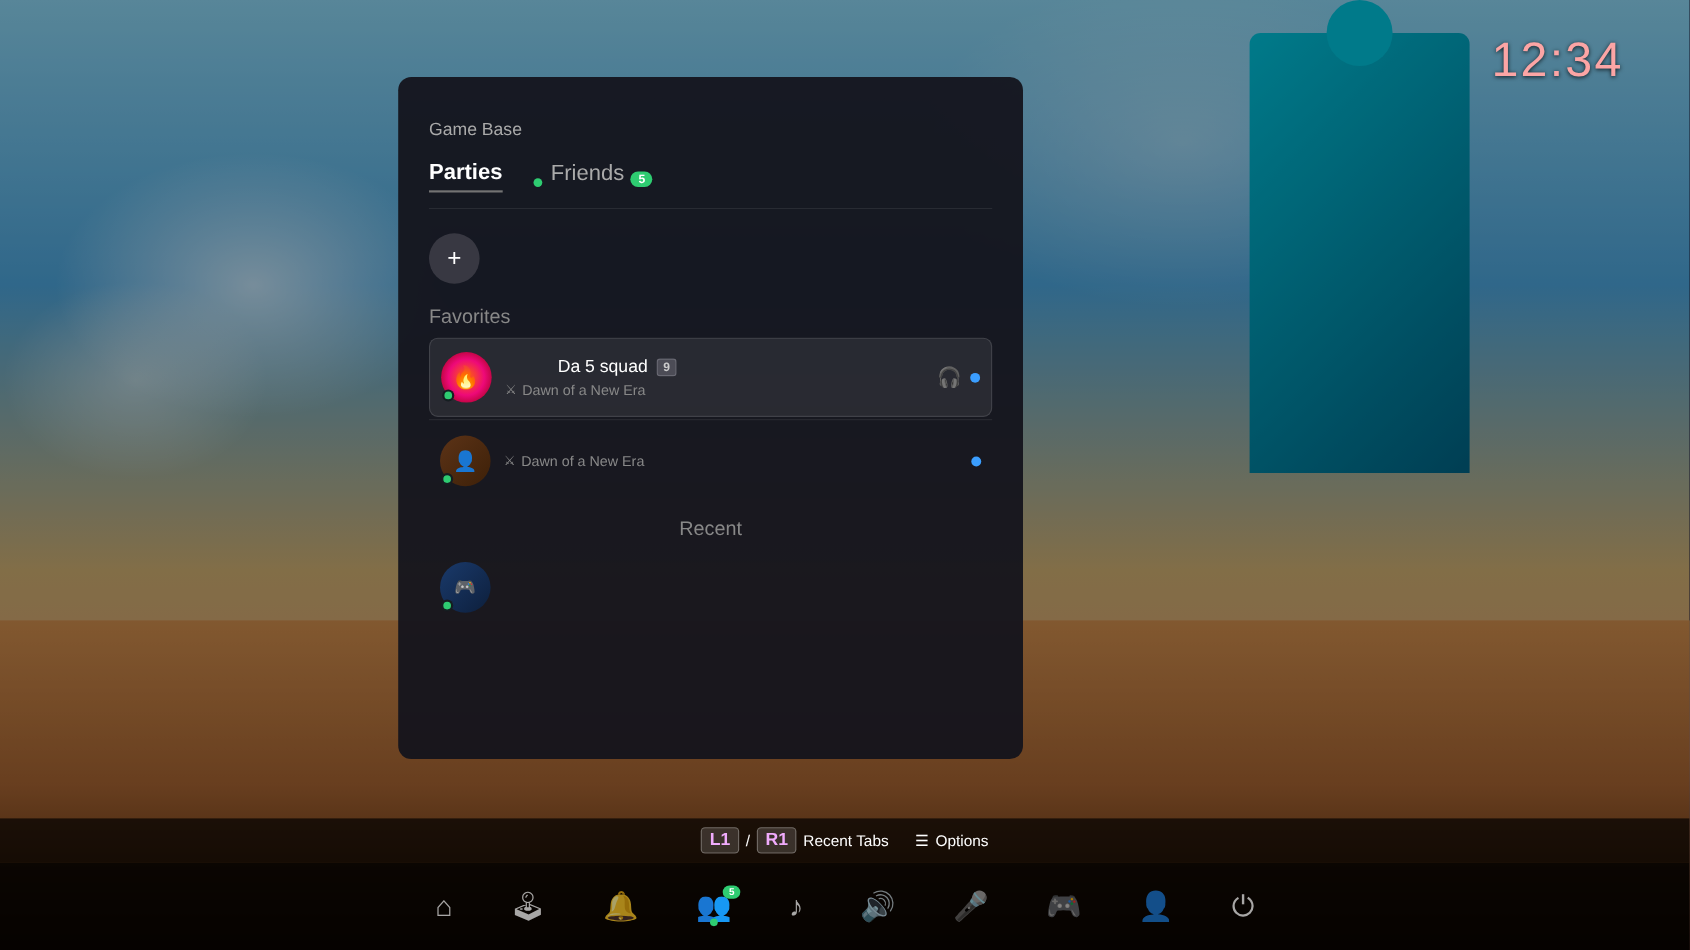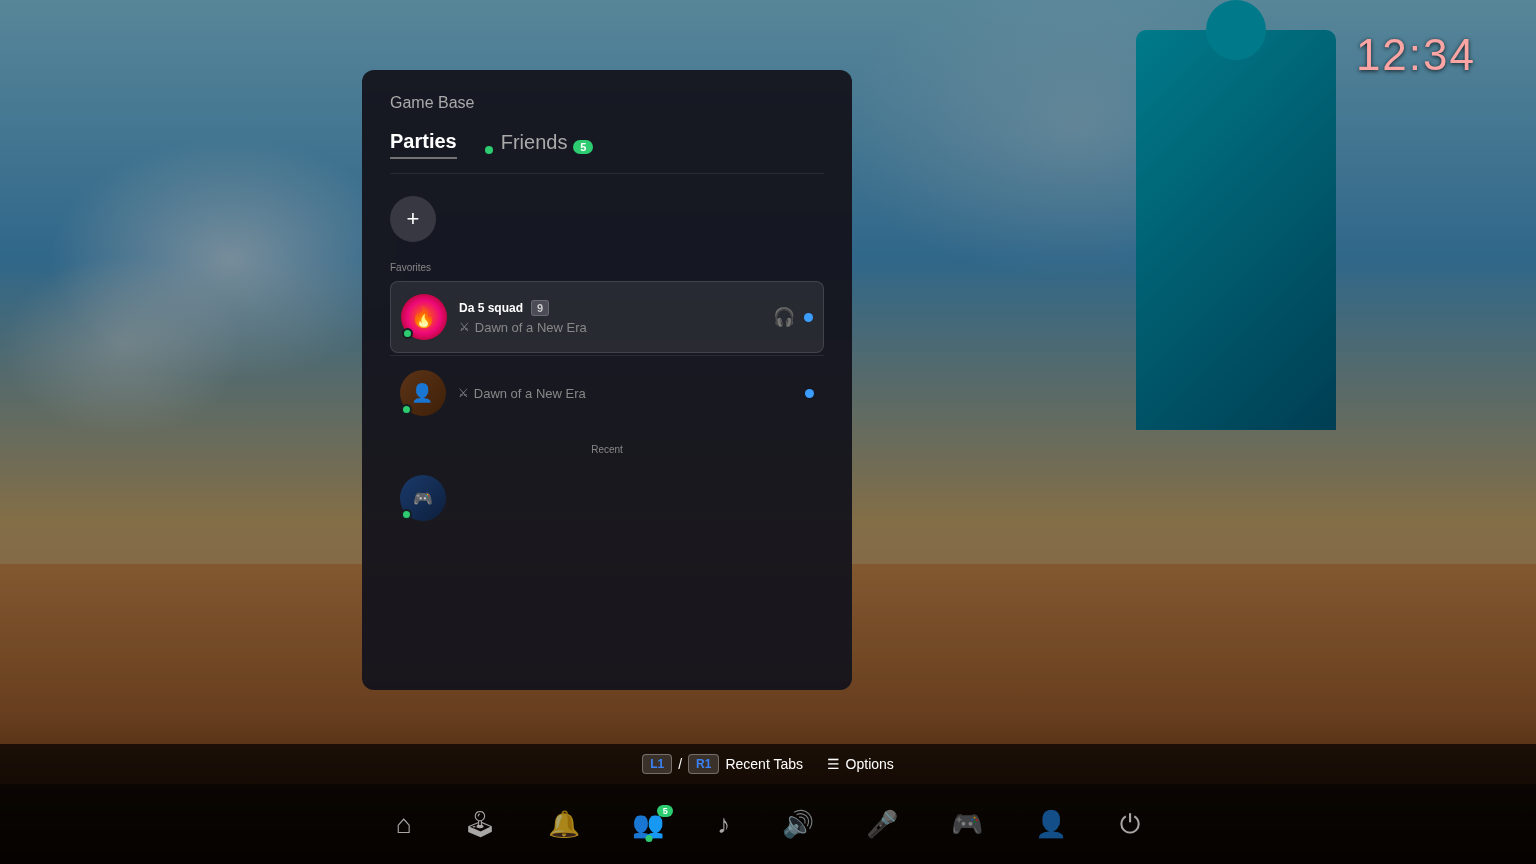--- a/index.html
+++ b/index.html
@@ -84,25 +84,25 @@
       letter-spacing: 2px;
       z-index: 10;
       text-shadow: 0 1px 4px rgba(0,0,0,0.8);
     }
 
     
     .panel {
       position: absolute;
       left: 362px;
       top: 70px;
-      width: 490px;
+      width: 568px;
       height: 620px;
       background: rgba(20, 20, 28, 0.95);
       border-radius: 12px;
-      padding: 24px 28px;
+      padding: 40px 28px;
       z-index: 20;
       display: flex;
       flex-direction: column;
       gap: 0;
     }
 
     .panel-title {
       color: #aaaaaa;
       font-size: 16px;
       margin-bottom: 18px;
@@ -192,21 +192,21 @@
       cursor: pointer;
       display: flex;
       align-items: center;
       justify-content: center;
       flex-shrink: 0;
     }
 
     
     .section-label {
       color: #888888;
-      font-size: 10px;
+      font-size: 18px;
       font-weight: 400;
       margin-bottom: 8px;
     }
 
     
     .party-item {
       display: flex;
       align-items: center;
       padding: 12px 10px;
       border-radius: 8px;
@@ -285,22 +285,23 @@
 
     .item-name-row {
       display: flex;
       align-items: center;
       gap: 8px;
       margin-bottom: 4px;
     }
 
     .item-name {
       color: white;
-      font-size: 12px;
-      font-weight: 700;
+      font-size: 16px;
+      font-weight: 400;
+      margin-left: 48px;
     }
 
     .member-badge {
       background: rgba(80,80,90,0.9);
       color: #ccc;
       font-size: 11px;
       font-weight: 700;
       border-radius: 3px;
       padding: 1px 5px;
       border: 1px solid rgba(150,150,160,0.4);
@@ -382,22 +383,22 @@
     .hint-item {
       display: flex;
       align-items: center;
       gap: 6px;
       color: white;
       font-size: 14px;
     }
 
     .btn-tag {
       background: rgba(255,255,255,0.15);
-      color: #3b82f6;
-      font-size: 12px;
+      color: #f0abfc;
+      font-size: 16px;
       font-weight: 700;
       padding: 2px 7px;
       border-radius: 4px;
       border: 1px solid rgba(255,255,255,0.3);
     }
 
     .nav-icons {
       display: flex;
       align-items: center;
       width: 100%;

